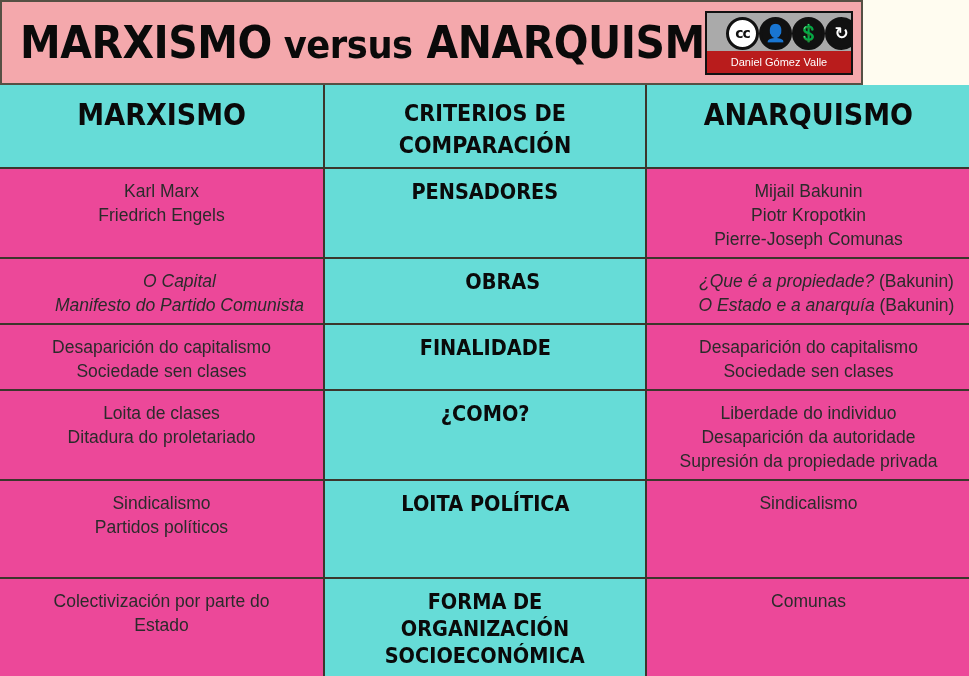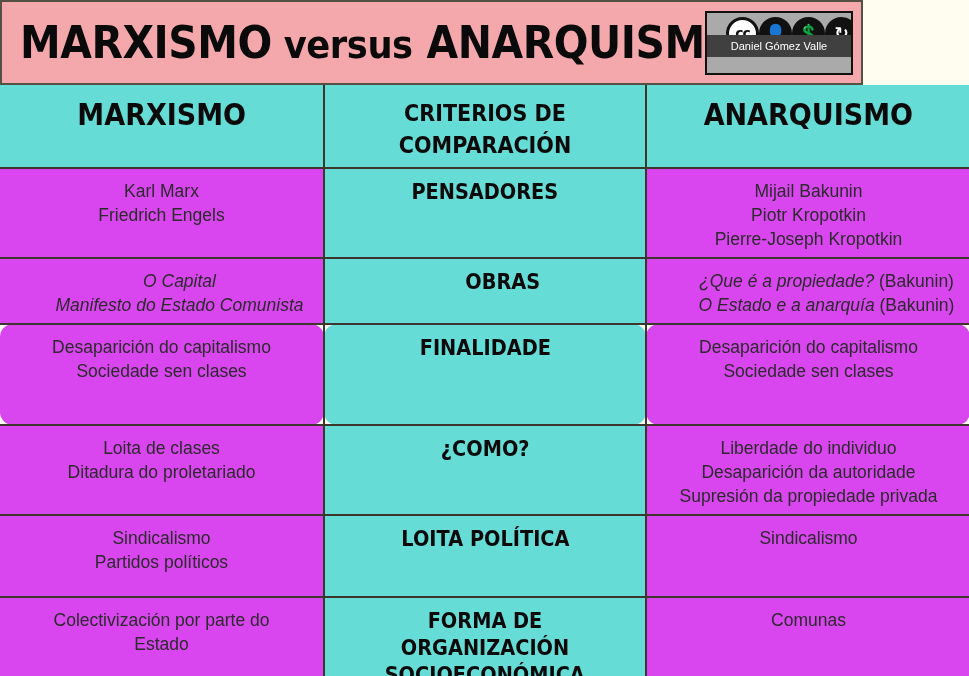--- a/index.html
+++ b/index.html
@@ -99,24 +99,24 @@
     font-weight: 700;
     font-size: 15px;
     line-height: 1;
     color: #111;
   }
   .cc-circle.dark span { color: #fff; font-size: 17px; }
   .cc-circle.cc span { font-size: 14px; letter-spacing: -1px; }
   .cc-credit {
     position: absolute;
     left: 0;
-    bottom: 16px;
+    bottom: 0;
     width: 144px;
     height: 22px;
-    background: #404040;
+    background: #b91c1c;
     color: #fff;
     font-family: "Liberation Sans", sans-serif;
     font-size: 11px;
     line-height: 22px;
     text-align: center;
     white-space: nowrap;
   }
 
   
   table.cmp {
@@ -127,21 +127,21 @@
     border-collapse: collapse;
     table-layout: fixed;
   }
   table.cmp td {
     vertical-align: top;
     border-bottom: 2px solid #3c362c;
     padding: 10px 8px 6px 8px;
     box-sizing: border-box;
   }
   td.side {
-    background: #d946ef;
+    background: #ec4899;
     text-align: center;
     font-family: "Liberation Sans", sans-serif;
     font-size: 17.5px;
     line-height: 24px;
     color: #2b2b2b;
     width: 324px;
   }
   td.mid {
     background: #66DCD7;
     border-left: 2px solid #3c362c;
@@ -178,23 +178,23 @@
   }
   tr.head td.side .hdr { font-size: 30px; line-height: 36px; }
   tr.head td.mid  .hdr { font-size: 23px; line-height: 32px; }
 
   
   .it { font-style: italic; }
 
   
   tr.r0 td { height: 85px; }
   tr.r1 td { height: 64px; padding-left: 44px; }
-  tr.r2 td { height: 101px; border-radius: 13px; }
+  tr.r2 td { height: 66px; }
   tr.r3 td { height: 81px; }
-  tr.r4 td { height: 82px; }
+  tr.r4 td { height: 98px; }
   tr.r5 td { height: 98px; }
 
   .line { display: block; }
 </style>
 </head>
 <body>
 
 <div id="page">
 
   <div class="banner">
@@ -237,28 +237,28 @@
       <td class="side">
         <span class="line">Karl Marx</span>
         <span class="line">Friedrich Engels</span>
       </td>
       <td class="mid">
         <span class="crit">PENSADORES</span>
       </td>
       <td class="side">
         <span class="line">Mijail Bakunin</span>
         <span class="line">Piotr Kropotkin</span>
-        <span class="line">Pierre-Joseph Kropotkin</span>
+        <span class="line">Pierre-Joseph Comunas</span>
       </td>
     </tr>
 
     <tr class="r1">
       <td class="side">
         <span class="line it">O Capital</span>
-        <span class="line it">Manifesto do Estado Comunista</span>
+        <span class="line it">Manifesto do Partido Comunista</span>
       </td>
       <td class="mid">
         <span class="crit">OBRAS</span>
       </td>
       <td class="side">
         <span class="line"><span class="it">¿Que é a propiedade?</span> <span>(Bakunin)</span></span>
         <span class="line"><span class="it">O Estado e a anarquía</span> <span>(Bakunin)</span></span>
       </td>
     </tr>
 

